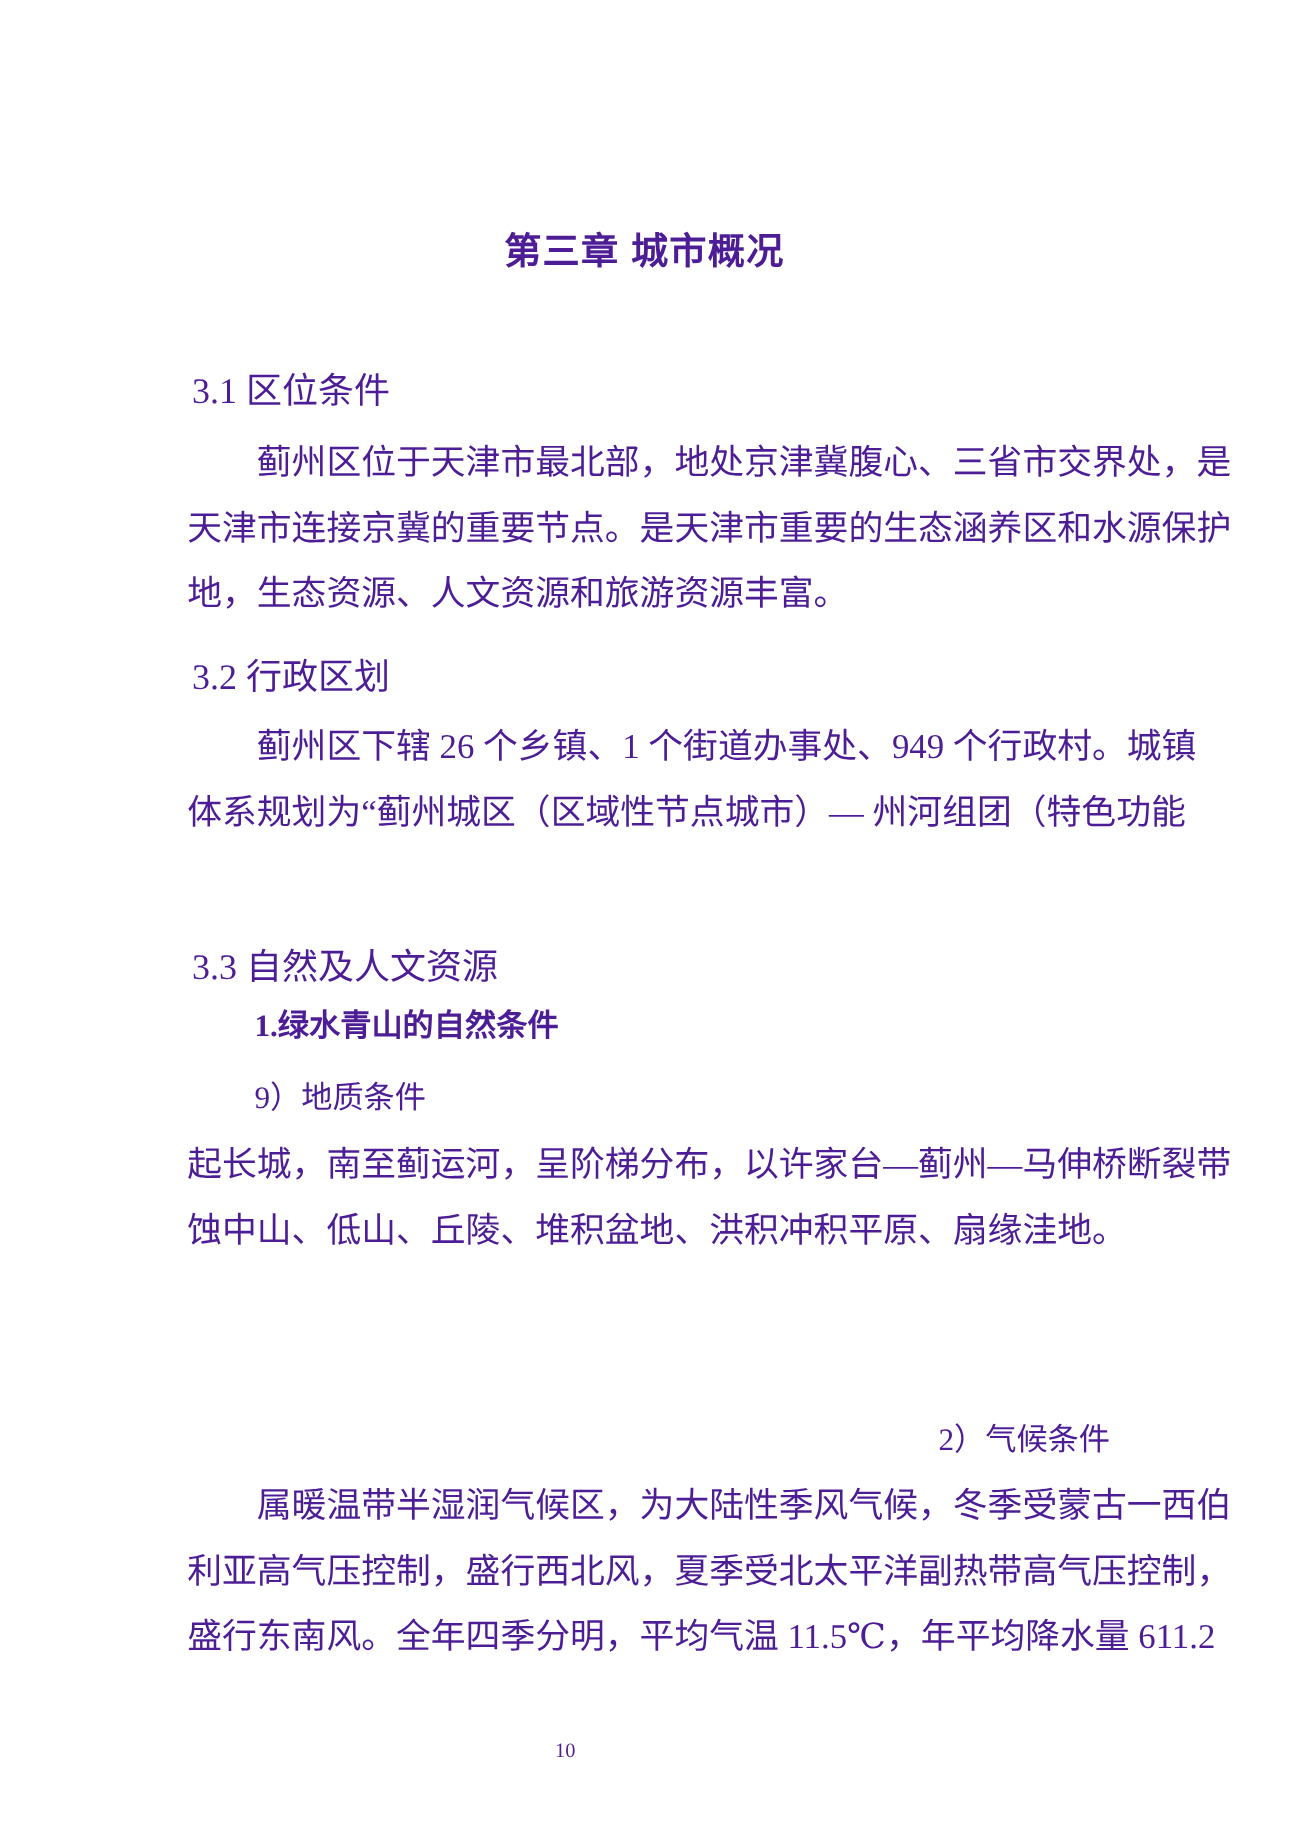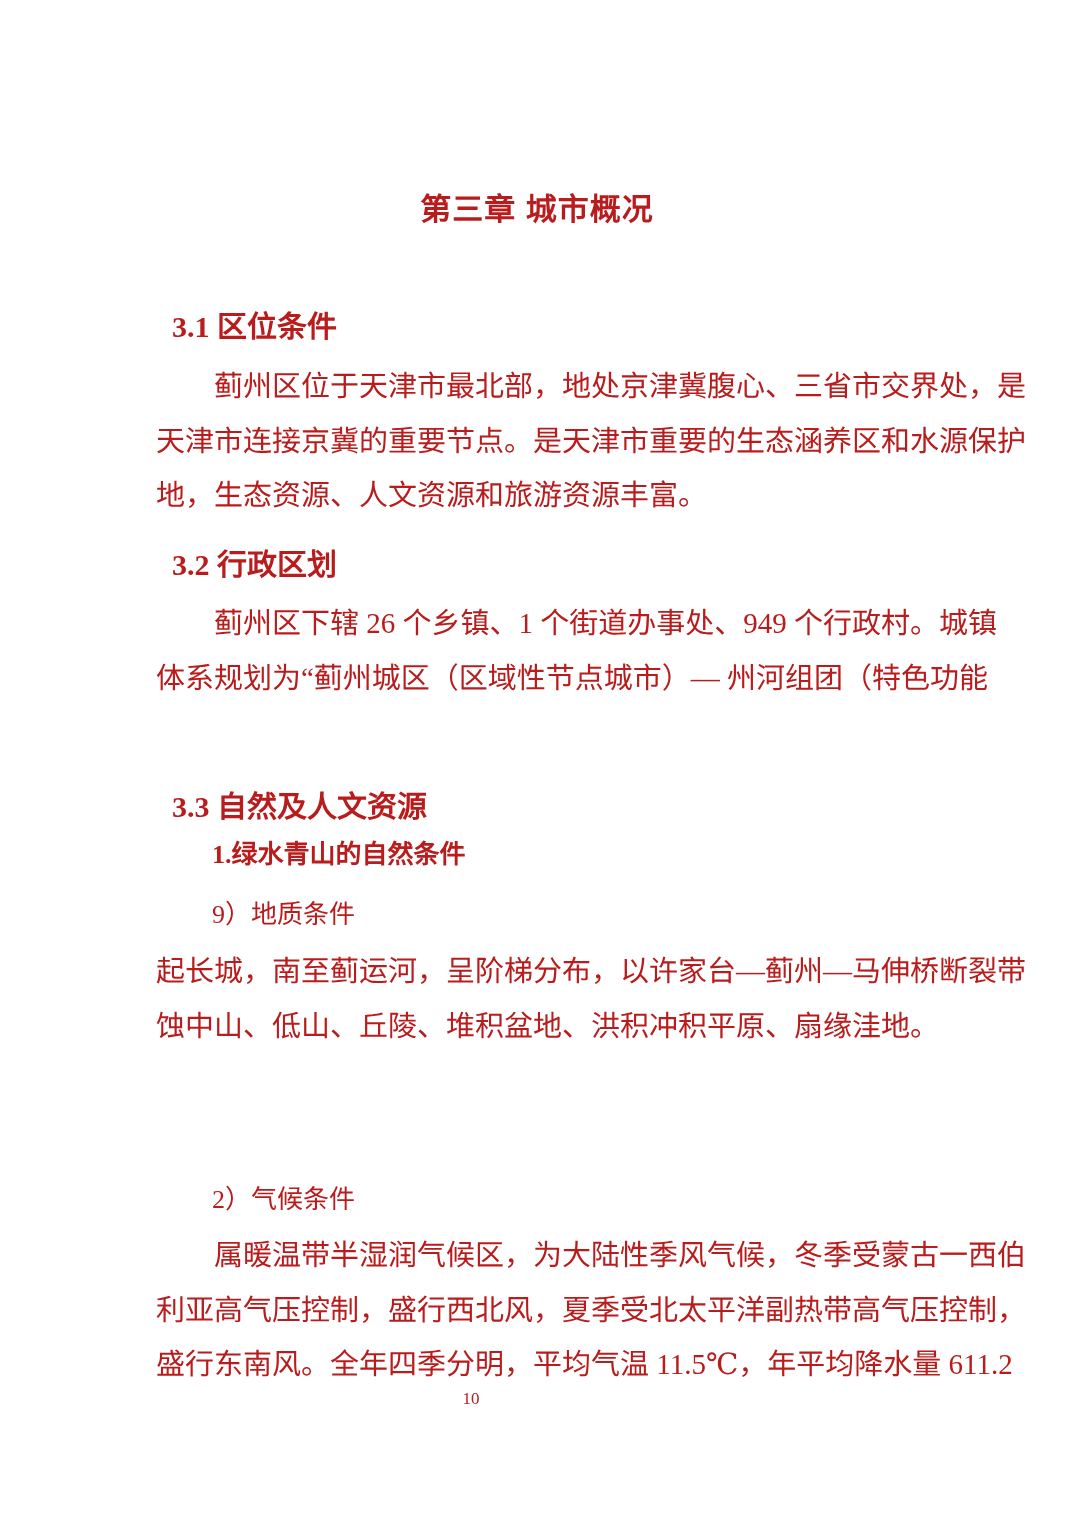--- a/index.html
+++ b/index.html
@@ -5,41 +5,41 @@
   html, body {
     margin: 0;
     padding: 0;
     background: #ffffff;
   }
   .page {
     position: relative;
     width: 1074px;
     height: 1520px;
     background: #ffffff;
-    color: #b91c1c;
+    color: #4c1d95;
     font-family: "Liberation Serif", "DejaVu Serif", serif;
     overflow: hidden;
   }
   .chapter-title {
     position: absolute;
     top: 192px;
     left: 0;
     width: 1074px;
     text-align: center;
     font-family: "Liberation Sans", "DejaVu Sans", sans-serif;
     font-weight: 700;
     font-size: 31px;
     line-height: 36px;
     letter-spacing: 1px;
   }
   .section-heading {
     position: absolute;
-    left: 172px;
+    left: 160px;
     width: 765px;
-    font-weight: 700;
+    font-weight: 400;
     font-size: 30px;
     line-height: 34px;
   }
   .sub-heading {
     position: absolute;
     left: 160px;
     width: 765px;
     padding-left: 52px;
     box-sizing: border-box;
     font-weight: 700;
@@ -70,37 +70,37 @@
     white-space: nowrap;
   }
   .para-line.first {
     text-indent: 2em;
   }
   .para-line.last {
     text-align-last: left;
   }
   .page-number {
     position: absolute;
-    top: 1389px;
+    top: 1449px;
     left: 0;
     width: 942px;
     text-align: center;
     font-size: 17px;
     line-height: 20px;
   }
   
   #h31 { top: 310px; }
   #p31 { top: 359px; }
   #h32 { top: 548px; }
   #p32 { top: 596px; }
   #h33 { top: 790px; }
   #sub1 { top: 840px; }
   #geoLabel { top: 900px; }
   #pGeo { top: 944px; }
-  #climLabel { top: 1185px; }
+  #climLabel { top: 1185px; text-align: right; }
   #pClim { top: 1228px; }
 </style>
 </head>
 <body>
 
 <div class="page">
 
   <div class="chapter-title">第三章 城市概况</div>
 
   <div id="h31" class="section-heading">3.1 区位条件</div>

